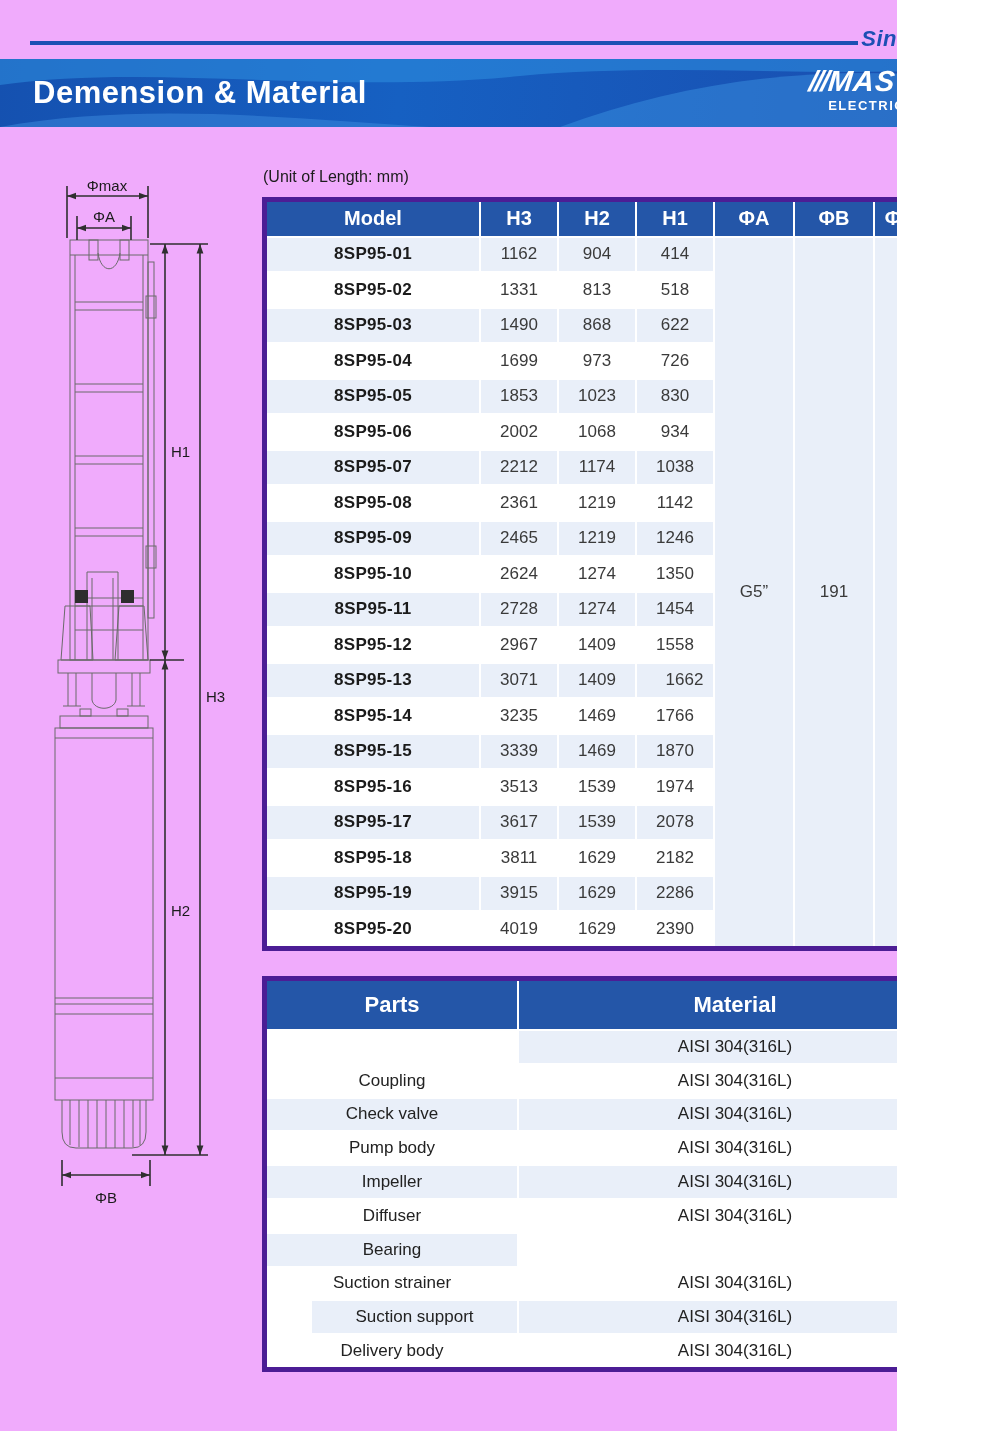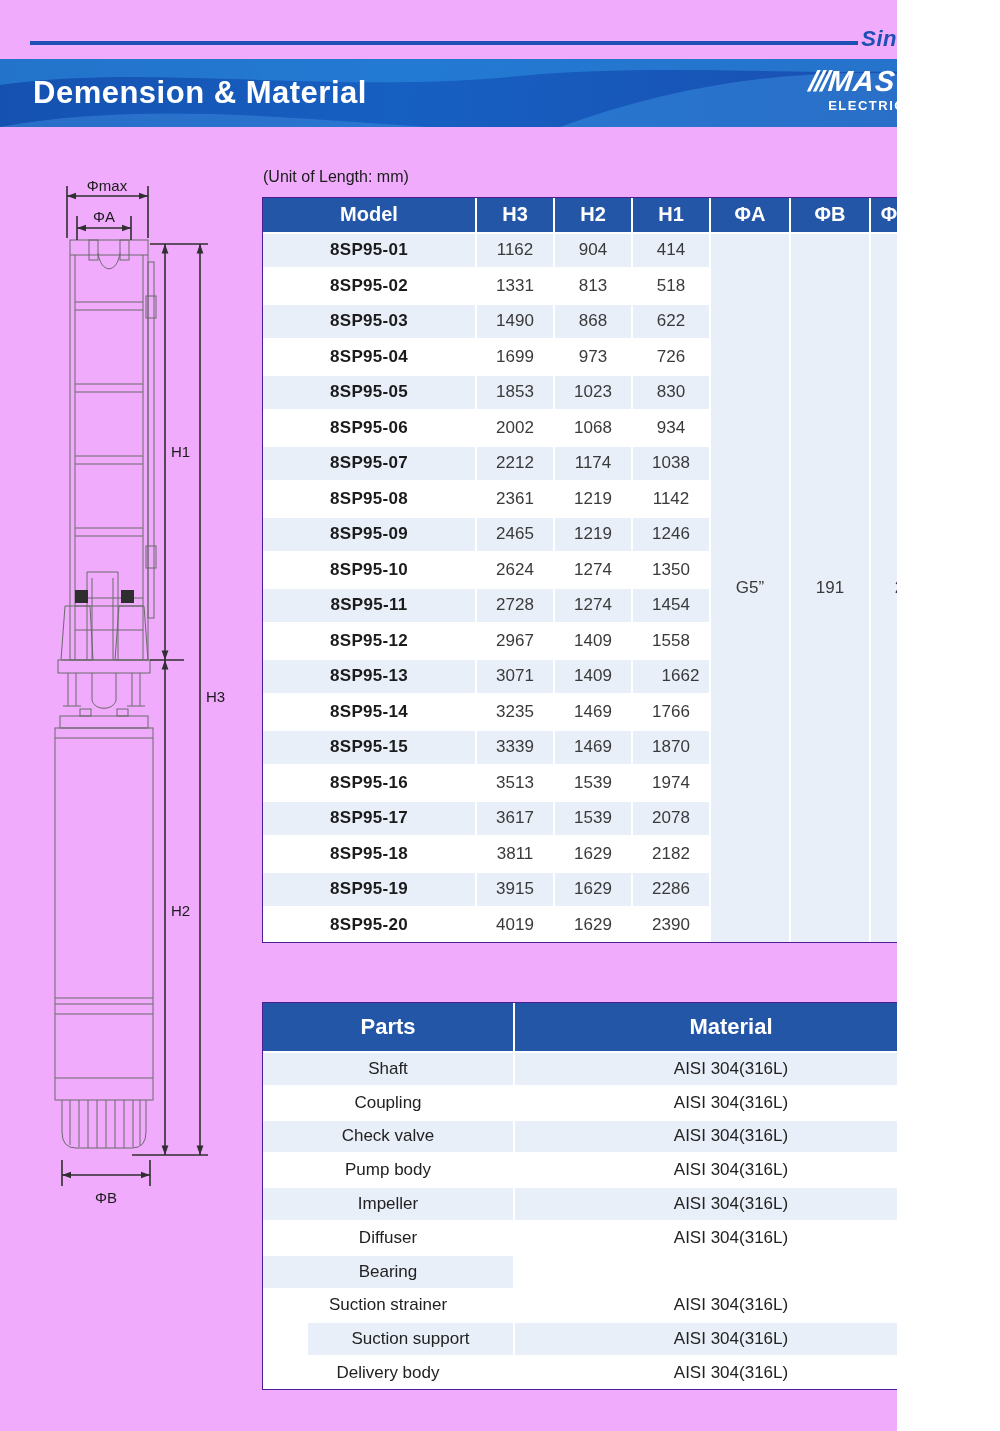--- a/index.html
+++ b/index.html
@@ -21,23 +21,23 @@
   .logo { position:absolute; right:32px; top:8px; text-align:center; color:#fff; line-height:1; }
   .logo-top { font-size:29px; font-weight:bold; font-style:italic; letter-spacing:1px;
               transform:skewX(-6deg); white-space:nowrap; }
   .logo-slashes { letter-spacing:-2px; margin-right:1px; }
   .logo-reg { font-size:12px; vertical-align:super; font-style:normal; }
   .logo-sub { font-size:13px; font-weight:bold; letter-spacing:1.5px; margin-top:3px; }
 
   .unit-note { position:absolute; left:263px; top:168px; font-size:16px; color:#1c1c1c; }
 
   
-  .tblwrap { position:absolute; left:262px; width:688px; border:1px solid #4c1d95; background:#fff; }
+  .tblwrap { position:absolute; left:262px; width:688px; border:5px solid #4c1d95; background:#fff; }
   .dimwrap { top:197px; }
-  .partswrap { top:1002px; }
+  .partswrap { top:976px; }
   .grid { display:grid; gap:2px; background:#fff; }
   .dimgrid { grid-template-columns:212px 76px 76px 76px 78px 78px 76px; grid-auto-rows:33.5px; }
   .partsgrid { grid-template-columns:250px 432px; grid-template-rows:48px; grid-auto-rows:31.8px; }
   .cell { display:flex; align-items:center; justify-content:center; }
   .head  { background:#2456a8; color:#fff; font-weight:bold; font-size:20px; }
   .phead { background:#2456a8; color:#fff; font-weight:bold; font-size:22px; }
   .light { background:#e9eff9; }
   .white { background:#ffffff; }
   .model { font-weight:bold; font-size:17px; color:#1b1b1b; letter-spacing:0.3px; }
   .val   { font-size:17px; color:#3a3a3a; }
@@ -273,21 +273,20 @@
         <div class="cell val light" style="grid-area: 2 / 5 / span 20;">G5”</div>
         <div class="cell val light" style="grid-area: 2 / 6 / span 20;">191</div>
         <div class="cell val light" style="grid-area: 2 / 7 / span 20;">200</div>
       </div>
   </div>
 
   <div class="tblwrap partswrap">
     <div class="grid partsgrid" id="partsGrid">
         <div class="cell phead" style="grid-area: 1 / 1;">Parts</div>
         <div class="cell phead" style="grid-area: 1 / 2;">Material</div>
-        <div class="cell pname light" style="grid-area: 2 / 1;">Shaft</div>
         <div class="cell pval light" style="grid-area: 2 / 2;">AISI 304(316L)</div>
         <div class="cell pname white" style="grid-area: 3 / 1;">Coupling</div>
         <div class="cell pval white" style="grid-area: 3 / 2;">AISI 304(316L)</div>
         <div class="cell pname light" style="grid-area: 4 / 1;">Check valve</div>
         <div class="cell pval light" style="grid-area: 4 / 2;">AISI 304(316L)</div>
         <div class="cell pname white" style="grid-area: 5 / 1;">Pump body</div>
         <div class="cell pval white" style="grid-area: 5 / 2;">AISI 304(316L)</div>
         <div class="cell pname light" style="grid-area: 6 / 1;">Impeller</div>
         <div class="cell pval light" style="grid-area: 6 / 2;">AISI 304(316L)</div>
         <div class="cell pname white" style="grid-area: 7 / 1;">Diffuser</div>

